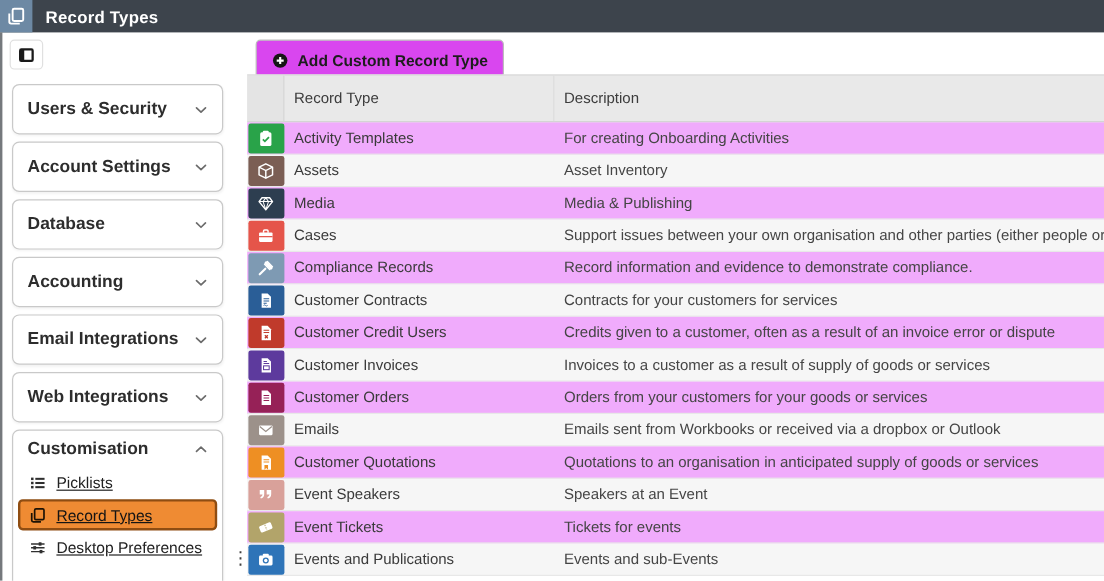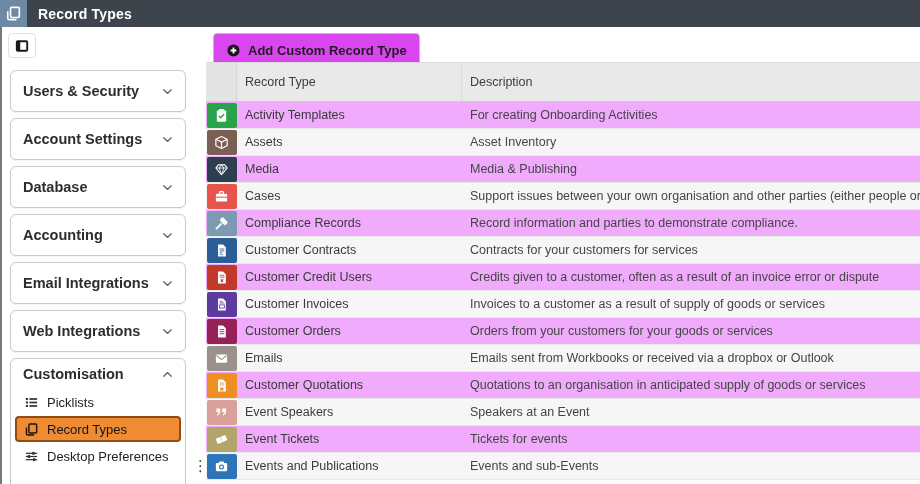--- a/index.html
+++ b/index.html
@@ -30,21 +30,21 @@
              padding:0 10px 0 12px;font-size:14.5px;font-weight:600;color:#2d2d2d;
              box-shadow:0 1px 2px rgba(0,0,0,.05);}
   .accordion .chev{color:#6b6b6b;}
   .accordion.partial{height:30px;}
   .panel{border:1px solid #c9c9c9;border-radius:6px;background:#fff;padding-bottom:20px;
          box-shadow:0 1px 2px rgba(0,0,0,.05);flex:0 0 auto;}
   .panel-header{height:30px;display:flex;align-items:center;justify-content:space-between;
                 padding:0 10px 0 12px;font-size:14.5px;font-weight:600;color:#2d2d2d;}
   .subitem{height:26px;margin:0 4px 1px 4px;display:flex;align-items:center;gap:8px;
            padding:0 7px;font-size:13px;color:#222;border-radius:4px;
-           border:2px solid transparent;}
+           border:2px solid transparent;text-decoration:underline;}
   .subitem svg{color:#2f2f2f;flex:0 0 auto;}
   .subitem.selected{background:#ef8b33;border-color:#8f4d12;color:#141414;}
   .subitem.selected svg{color:#1c1205;}
   
   .grip{position:absolute;left:193px;top:458px;color:#3f3f3f;font-size:15px;line-height:1;
         width:10px;text-align:center;cursor:col-resize;}
   
   .main{position:absolute;left:206px;top:62px;width:714px;}
   .thead{display:flex;height:40px;background:#e9e9e9;border-top:1px solid #dadada;
          border-bottom:1px solid #cfcfcf;font-size:12.5px;color:#3c3c3c;}
@@ -362,21 +362,21 @@
   </div>
       <div class="trow">
     <div class="cell-icon">
       <span class="tile" style="background: rgb(126, 154, 179); --tile: #7e9ab3;">
         <svg class="ic" width="15" height="15">
               <use href="#i-gavel"></use>
             </svg>
       </span>
     </div>
     <div class="cell-type">Compliance Records</div>
-    <div class="cell-desc">Record information and parties to demonstrate compliance.</div>
+    <div class="cell-desc">Record information and evidence to demonstrate compliance.</div>
   </div>
       <div class="trow">
     <div class="cell-icon">
       <span class="tile" style="background: rgb(42, 94, 151); --tile: #2a5e97;">
         <svg class="ic" width="15" height="15">
               <use href="#i-file-contract"></use>
             </svg>
       </span>
     </div>
     <div class="cell-type">Customer Contracts</div>

